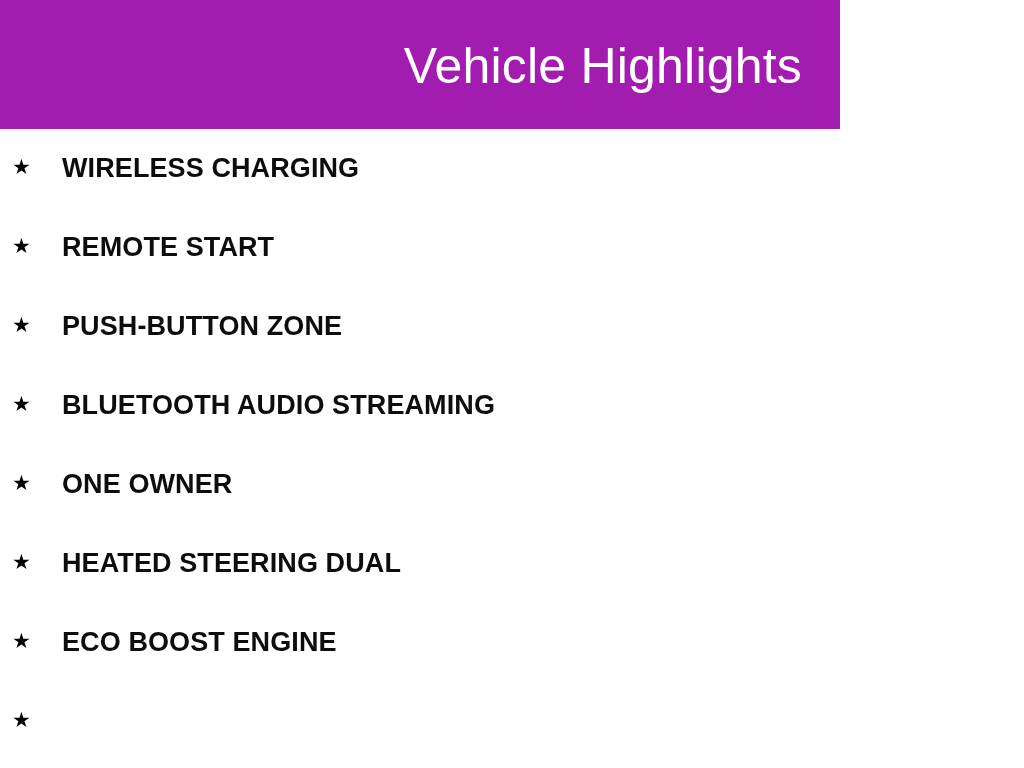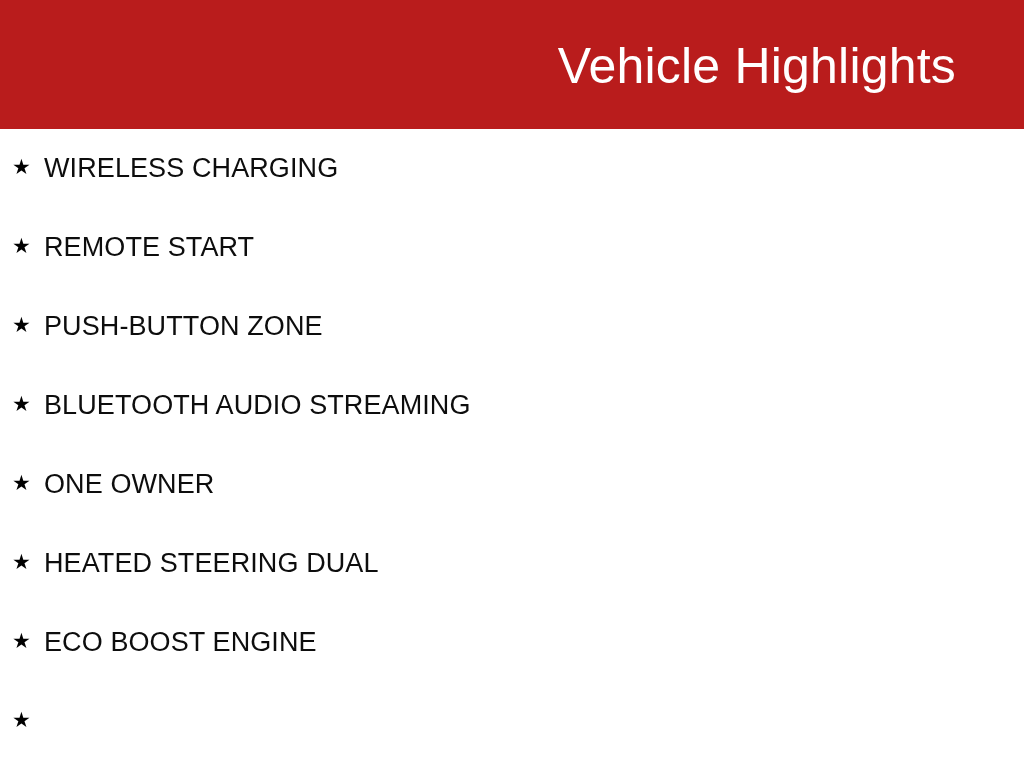--- a/index.html
+++ b/index.html
@@ -21,28 +21,28 @@
     height: 768px;
     background: #ffffff;
     box-sizing: border-box;
   }
 
   
   #header-banner {
     position: absolute;
     top: 0;
     left: 0;
-    width: 1024px;
+    width: 840px;
     height: 129px;
-    background: #b91c1c;
+    background: #a21caf;
     display: flex;
     align-items: center;
     justify-content: flex-end;
     box-sizing: border-box;
-    padding-right: 68px;
+    padding-right: 38px;
   }
 
   #page-title {
     color: #ffffff;
     font-family: "Liberation Sans", sans-serif;
     font-size: 50px;
     font-weight: 300;
     letter-spacing: 0.2px;
     line-height: 1;
     white-space: nowrap;
@@ -85,25 +85,25 @@
     text-align: left;
     position: relative;
     top: -1px;
   }
 
   .highlight-label {
     display: inline-block;
     color: #0d0d0d;
     font-family: "Liberation Sans", sans-serif;
     font-size: 27px;
-    font-weight: 400;
+    font-weight: 700;
     line-height: 1;
     letter-spacing: 0.1px;
     white-space: nowrap;
-    margin-left: 10px;
+    margin-left: 28px;
   }
 </style>
 </head>
 <body>
 
 <div id="slide">
 
   <div id="header-banner">
     <h1 id="page-title">Vehicle Highlights</h1>
   </div>

